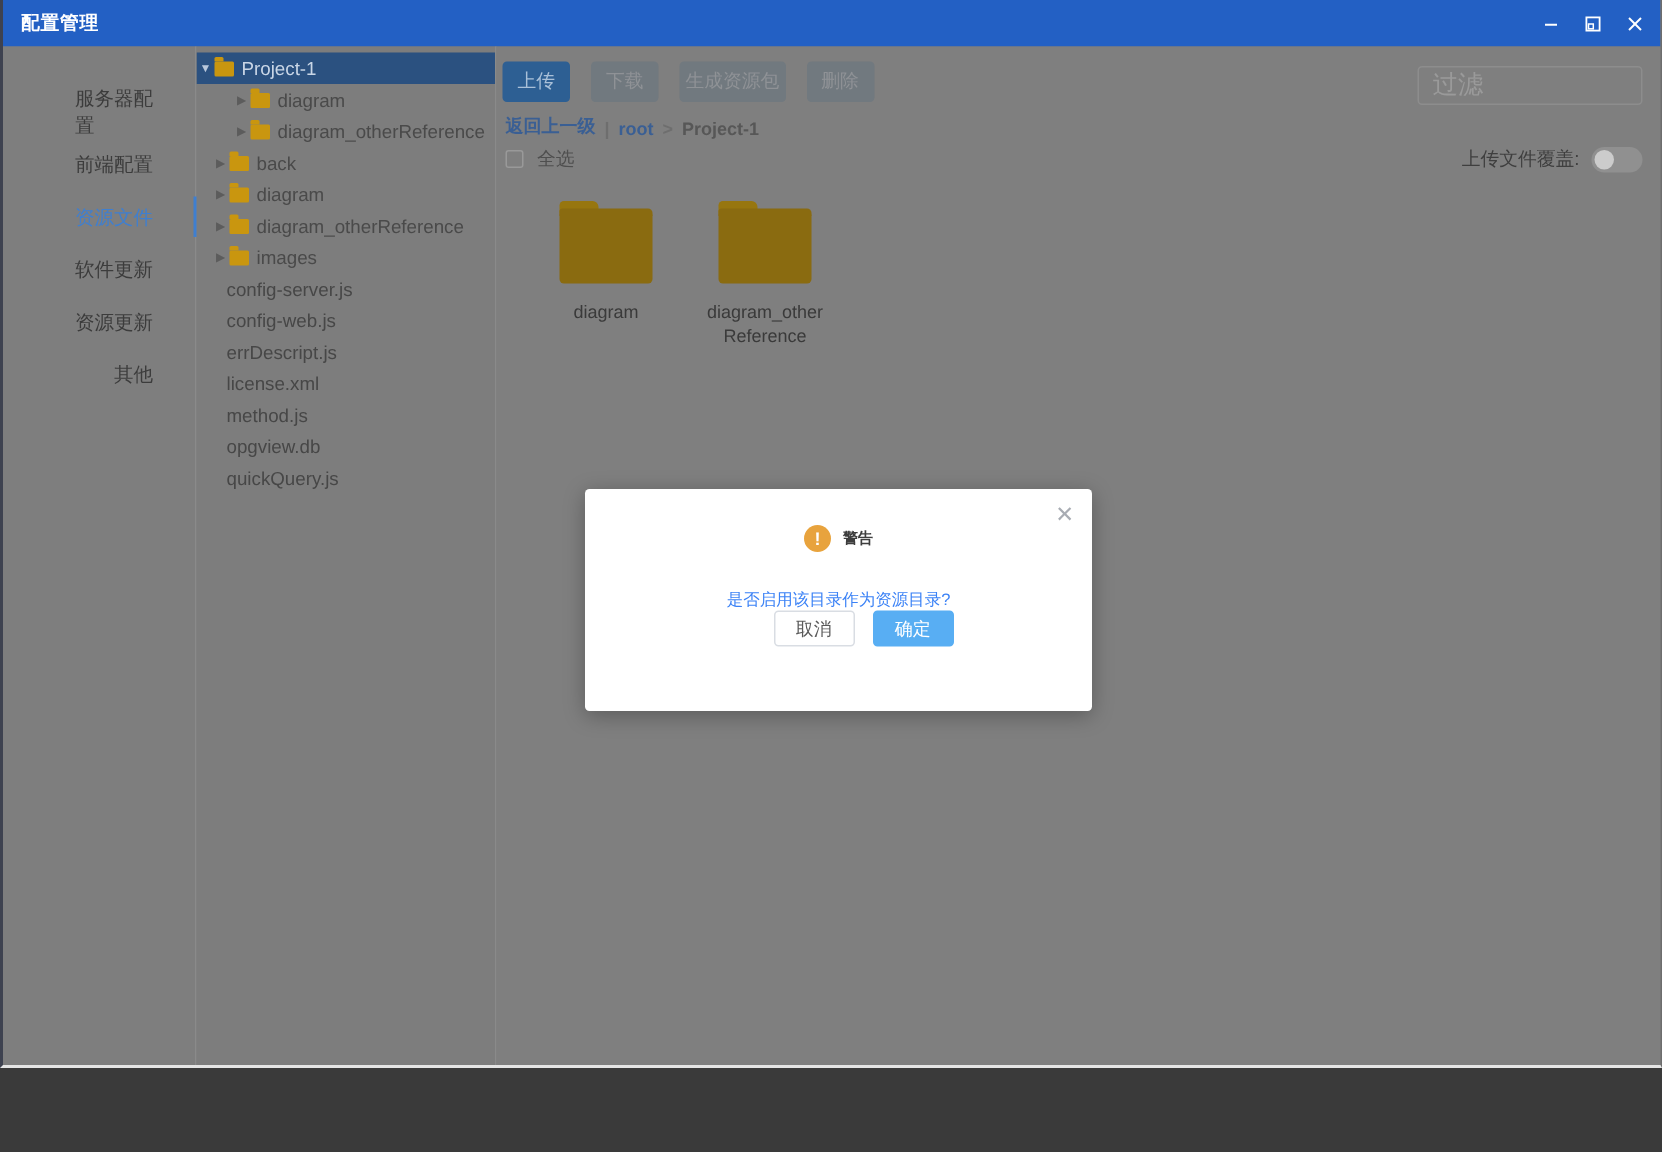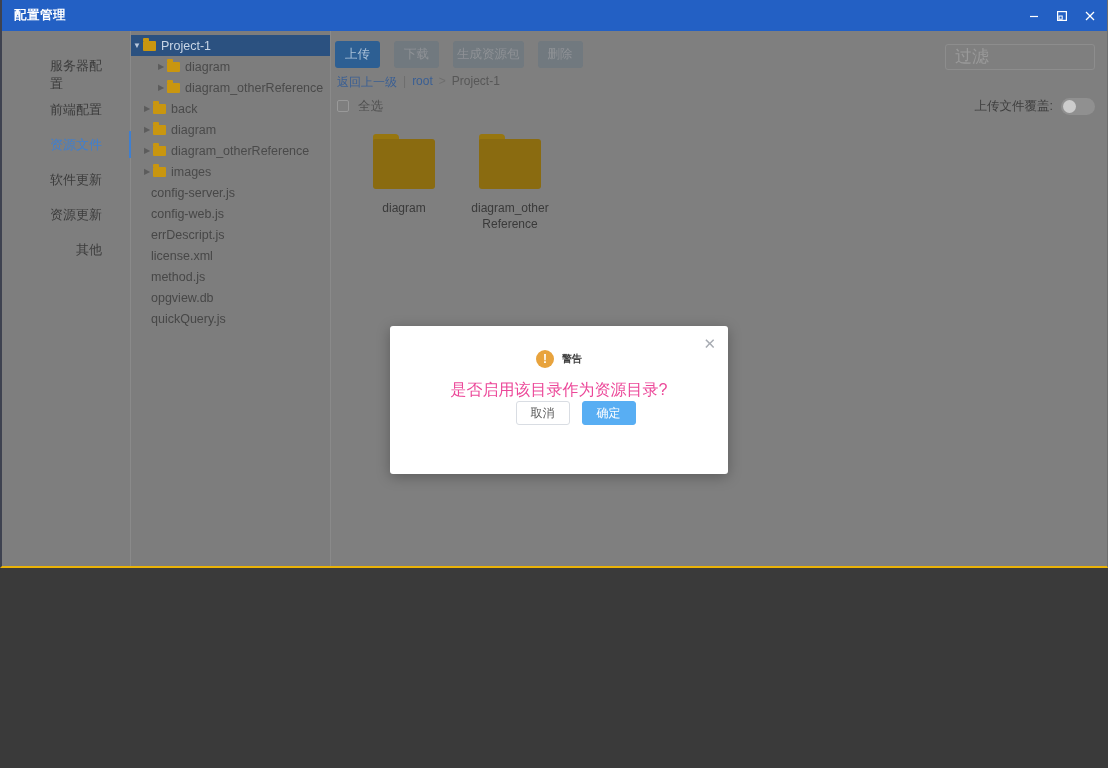--- a/index.html
+++ b/index.html
@@ -5,27 +5,27 @@
   html, body {
     margin: 0;
     padding: 0;
     background: #3a3a3a;
   }
   * { box-sizing: border-box; }
 
   .app {
     position: relative;
     width: 1108px;
-    height: 568px;
+    height: 712px;
     overflow: hidden;
     font-family: "Liberation Sans", "DejaVu Sans", sans-serif;
     background: #7f7f7f;
     border-left: 2px solid #3e4250;
     border-right: 1px solid #6d6d6d;
-    border-bottom: 2px solid #eab308;
+    border-bottom: 2px solid #e5e5e5;
   }
 
   
   .titlebar {
     position: absolute;
     top: 0; left: 0; right: 0;
     height: 31px;
     background: #2360c4;
     display: flex;
     align-items: center;
@@ -191,23 +191,24 @@
     font-family: "Liberation Sans", "DejaVu Sans", sans-serif;
     outline: none;
   }
   .filter-box::placeholder { color: #9a9a9a; }
 
   .breadcrumb {
     padding: 3px 0 0 6px;
     font-size: 12px;
     color: #5d5d5d;
     display: flex;
-    align-items: flex-start;
+    align-items: flex-end;
     gap: 6px;
     height: 22px;
+    font-weight: bold;
   }
   .crumb-link { color: #3a5f94; }
   .crumb-sep { color: #6e6e6e; }
   .crumb-item { color: #575757; }
 
   .selectbar {
     display: flex;
     align-items: center;
     height: 26px;
     padding-left: 6px;
@@ -326,23 +327,23 @@
     justify-content: center;
     line-height: 1;
   }
   .modal-title {
     font-size: 10px;
     color: #3e3e3e;
     font-weight: bold;
   }
   .modal-msg {
     text-align: center;
-    font-size: 16px;
-    color: #ec4899;
-    margin-top: 12px;
+    font-size: 11px;
+    color: #3b82f6;
+    margin-top: 24px;
   }
   .modal-actions {
     display: flex;
     justify-content: center;
     gap: 12px;
     padding-left: 33px;
   }
   .mbtn {
     height: 24px;
     padding: 0 14px;

